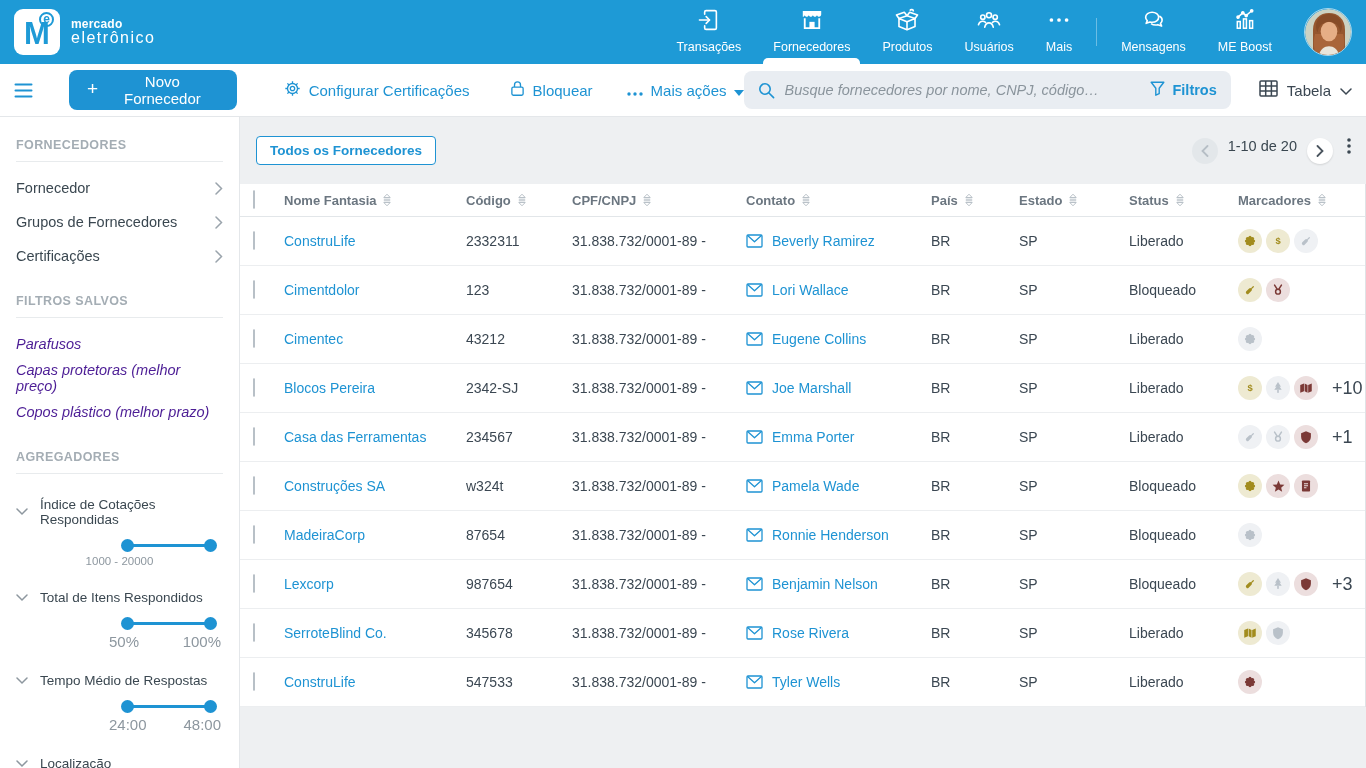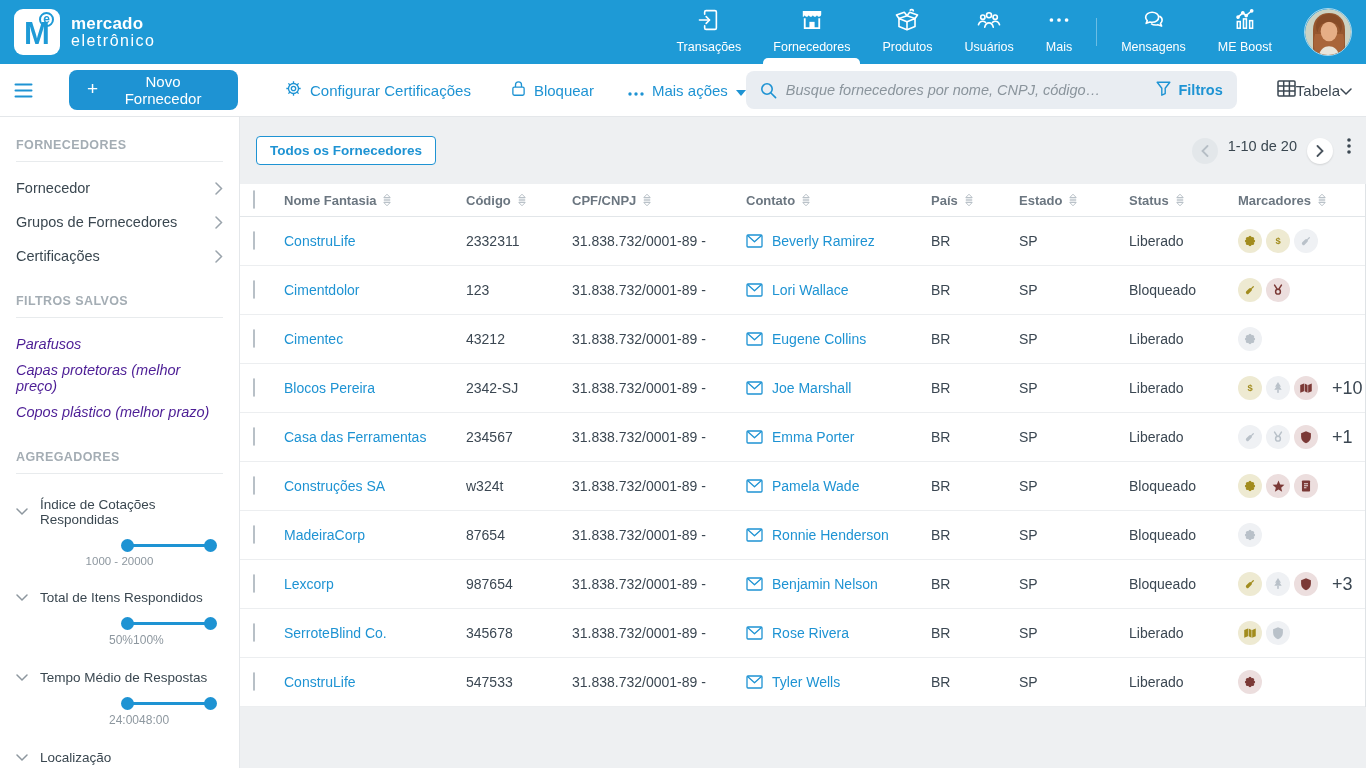--- a/index.html
+++ b/index.html
@@ -8,21 +8,21 @@
   .app { position:relative; width:1366px; height:768px; background:#eef0f2; }
 
   
   .topbar { height:64px; background:#1e9ad6; display:flex; align-items:stretch; color:#fff; }
   .logo { display:flex; align-items:center; gap:11px; margin-left:14px; }
   .logo-mark { position:relative; width:46px; height:46px; background:#fff; border-radius:9px;
                display:flex; align-items:center; justify-content:center; }
   .logo-mark .mk-m { color:#1e9ad6; font-weight:700; font-size:31px; line-height:1; margin-top:3px; }
   .logo-mark .mk-e { position:absolute; top:3px; right:6px; font-size:12px; font-weight:700; color:#1e9ad6;
                      border:2px solid #1e9ad6; border-radius:50%; width:15px; height:15px; line-height:11px; text-align:center;}
-  .logo-l1 { font-size:17px; font-weight:700; letter-spacing:.2px; }
+  .logo-l1 { font-size:12px; font-weight:700; letter-spacing:.2px; }
   .logo-l2 { font-size:16px; font-weight:300; letter-spacing:1.5px; margin-top:-2px; }
   .topnav { display:flex; align-items:stretch; margin-left:auto; }
   .nav-item { position:relative; display:flex; flex-direction:column; align-items:center; justify-content:center;
               gap:3px; padding:6px 16px 10px; cursor:pointer; }
   .nav-item .nav-lb { font-size:12.5px; white-space:nowrap; }
   .nav-active-pill { position:absolute; bottom:0; left:6px; right:6px; height:6px; background:#fff;
                      border-radius:5px 5px 0 0; }
   .nav-divider { width:1px; background:rgba(255,255,255,.35); margin:18px 8px; }
   .avatar-wrap { display:flex; align-items:center; margin:0 14px 0 16px; }
   .avatar { width:48px; height:48px; border-radius:50%; overflow:hidden; border:1px solid rgba(255,255,255,.6); }
@@ -35,43 +35,43 @@
   .btn-primary .plus { font-size:19px; font-weight:400; margin-top:-2px; }
   .tb-action { display:flex; align-items:center; gap:8px; color:#1e93d3; font-size:15px; cursor:pointer; white-space:nowrap; }
   .tb-action.a1 { margin-left:47px; } .tb-action.a2 { margin-left:40px; } .tb-action.a3 { margin-left:34px; }
   .searchbox { margin-left:auto; width:498px; height:38px; background:#e9edf2; border-radius:8px;
                display:flex; align-items:center; padding:0 14px; gap:9px; }
   .searchbox .s-ic { color:#1e93d3; display:flex; }
   .search-input { flex:1; background:transparent; border:none; outline:none; font-family:inherit;
                   font-size:14.5px; color:#3b4752; }
   .search-input::placeholder { color:#8a949c; font-style:italic; }
   .filters-btn { display:flex; align-items:center; gap:7px; color:#1e93d3; font-size:14.5px; font-weight:600; cursor:pointer; }
-  .view-switch { margin-left:40px; display:flex; align-items:center; gap:0; color:#3b4752; font-size:15px; cursor:pointer; }
+  .view-switch { margin-left:28px; display:flex; align-items:center; gap:9px; color:#3b4752; font-size:15px; cursor:pointer; }
 
   
   .main { display:flex; height:652px; border-top:1px solid #e4e7ea; }
   .sidebar { width:240px; background:#fff; border-right:1px solid #e4e7ea; padding:0 16px; overflow:hidden; }
   .sb-title { margin-top:21px; padding-bottom:9px; border-bottom:1px solid #e8ebed;
               color:#a4adb4; font-size:12.5px; font-weight:700; letter-spacing:.4px; }
   .sb-list { margin-top:9px; }
   .sb-item { height:34px; display:flex; align-items:center; justify-content:space-between;
              font-size:14.5px; color:#3a4750; cursor:pointer; }
   .sb-item .chev { color:#9aa4ac; display:flex; }
   .sb-item.plain { color:#4c1d95;font-style:italic; }
   .agg { margin-top:23px; }
   .agg-head { display:flex; align-items:center; gap:12px; font-size:13.5px; color:#3a4750; cursor:pointer; }
   .agg-head .chev { color:#8d979f; display:flex; }
   .track { position:relative; height:3px; background:#1e93d3; border-radius:2px; width:84px;
            margin:17px 12px 8px auto; }
   .track::before, .track::after { content:""; position:absolute; top:-5px; width:13px; height:13px;
            border-radius:50%; background:#1e93d3; }
   .track::before { left:-6px; } .track::after { right:-6px; }
   .rlabel-c { text-align:center; font-size:11.5px; color:#8d979f; }
-  .rlabels { display:flex; width:112px; margin-left:auto; margin-right:2px;
-             font-size:12px; color:#8d979f; }
+  .rlabels { display:flex; justify-content:space-between; width:112px; margin-left:auto; margin-right:2px;
+             font-size:15px; color:#8d979f; }
 
   
   .content { flex:1; display:flex; flex-direction:column; background:#eef0f2; min-width:0; }
   .content-head { height:67px; display:flex; align-items:center; padding:0 15px 0 16px; }
   .chip { border:1px solid #1e93d3; color:#1e93d3; background:#fff; border-radius:4px; height:29px;
           padding:0 13px; font-size:13.5px; font-weight:600; display:flex; align-items:center; cursor:pointer; }
   .pager { margin-left:auto; display:flex; align-items:flex-start; gap:10px; }
   .pg-btn { width:26px; height:26px; border-radius:50%; display:flex; align-items:center; justify-content:center; cursor:pointer; }
   .pg-prev { background:#e3e7ea; color:#b6bec5; }
   .pg-next { background:#fff; color:#4a545e; box-shadow:0 1px 2px rgba(0,0,0,.12); }

